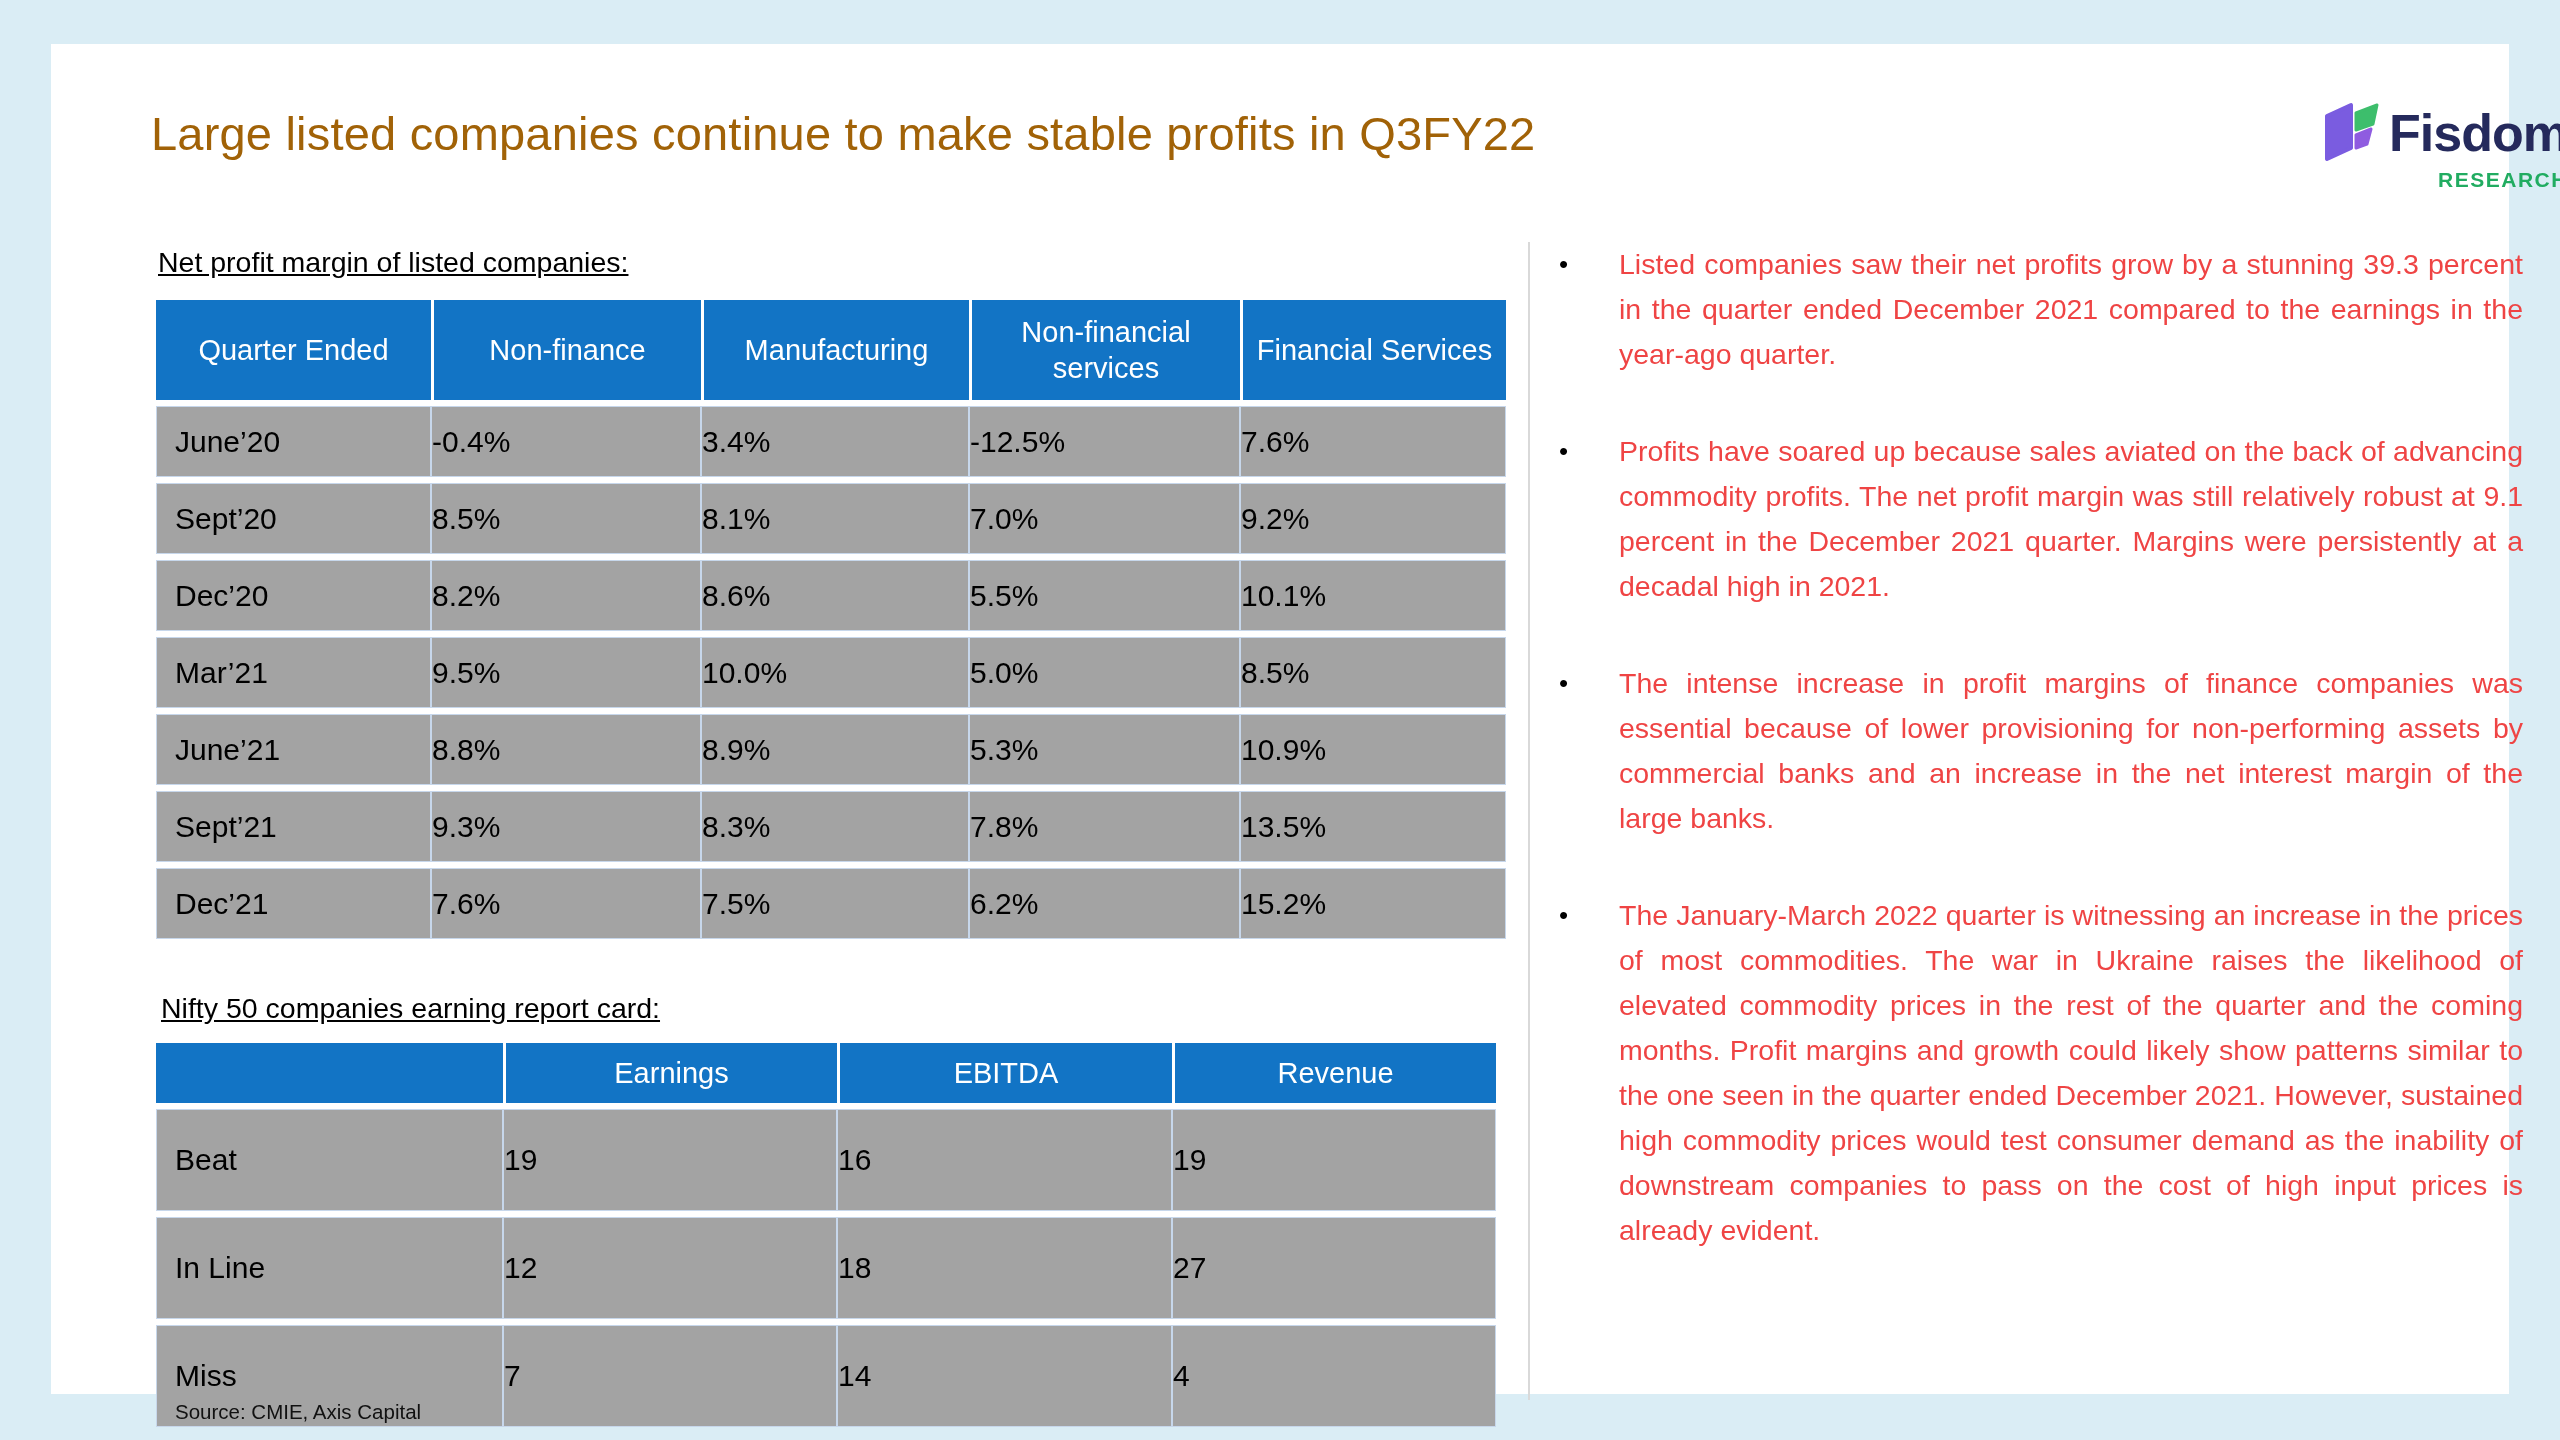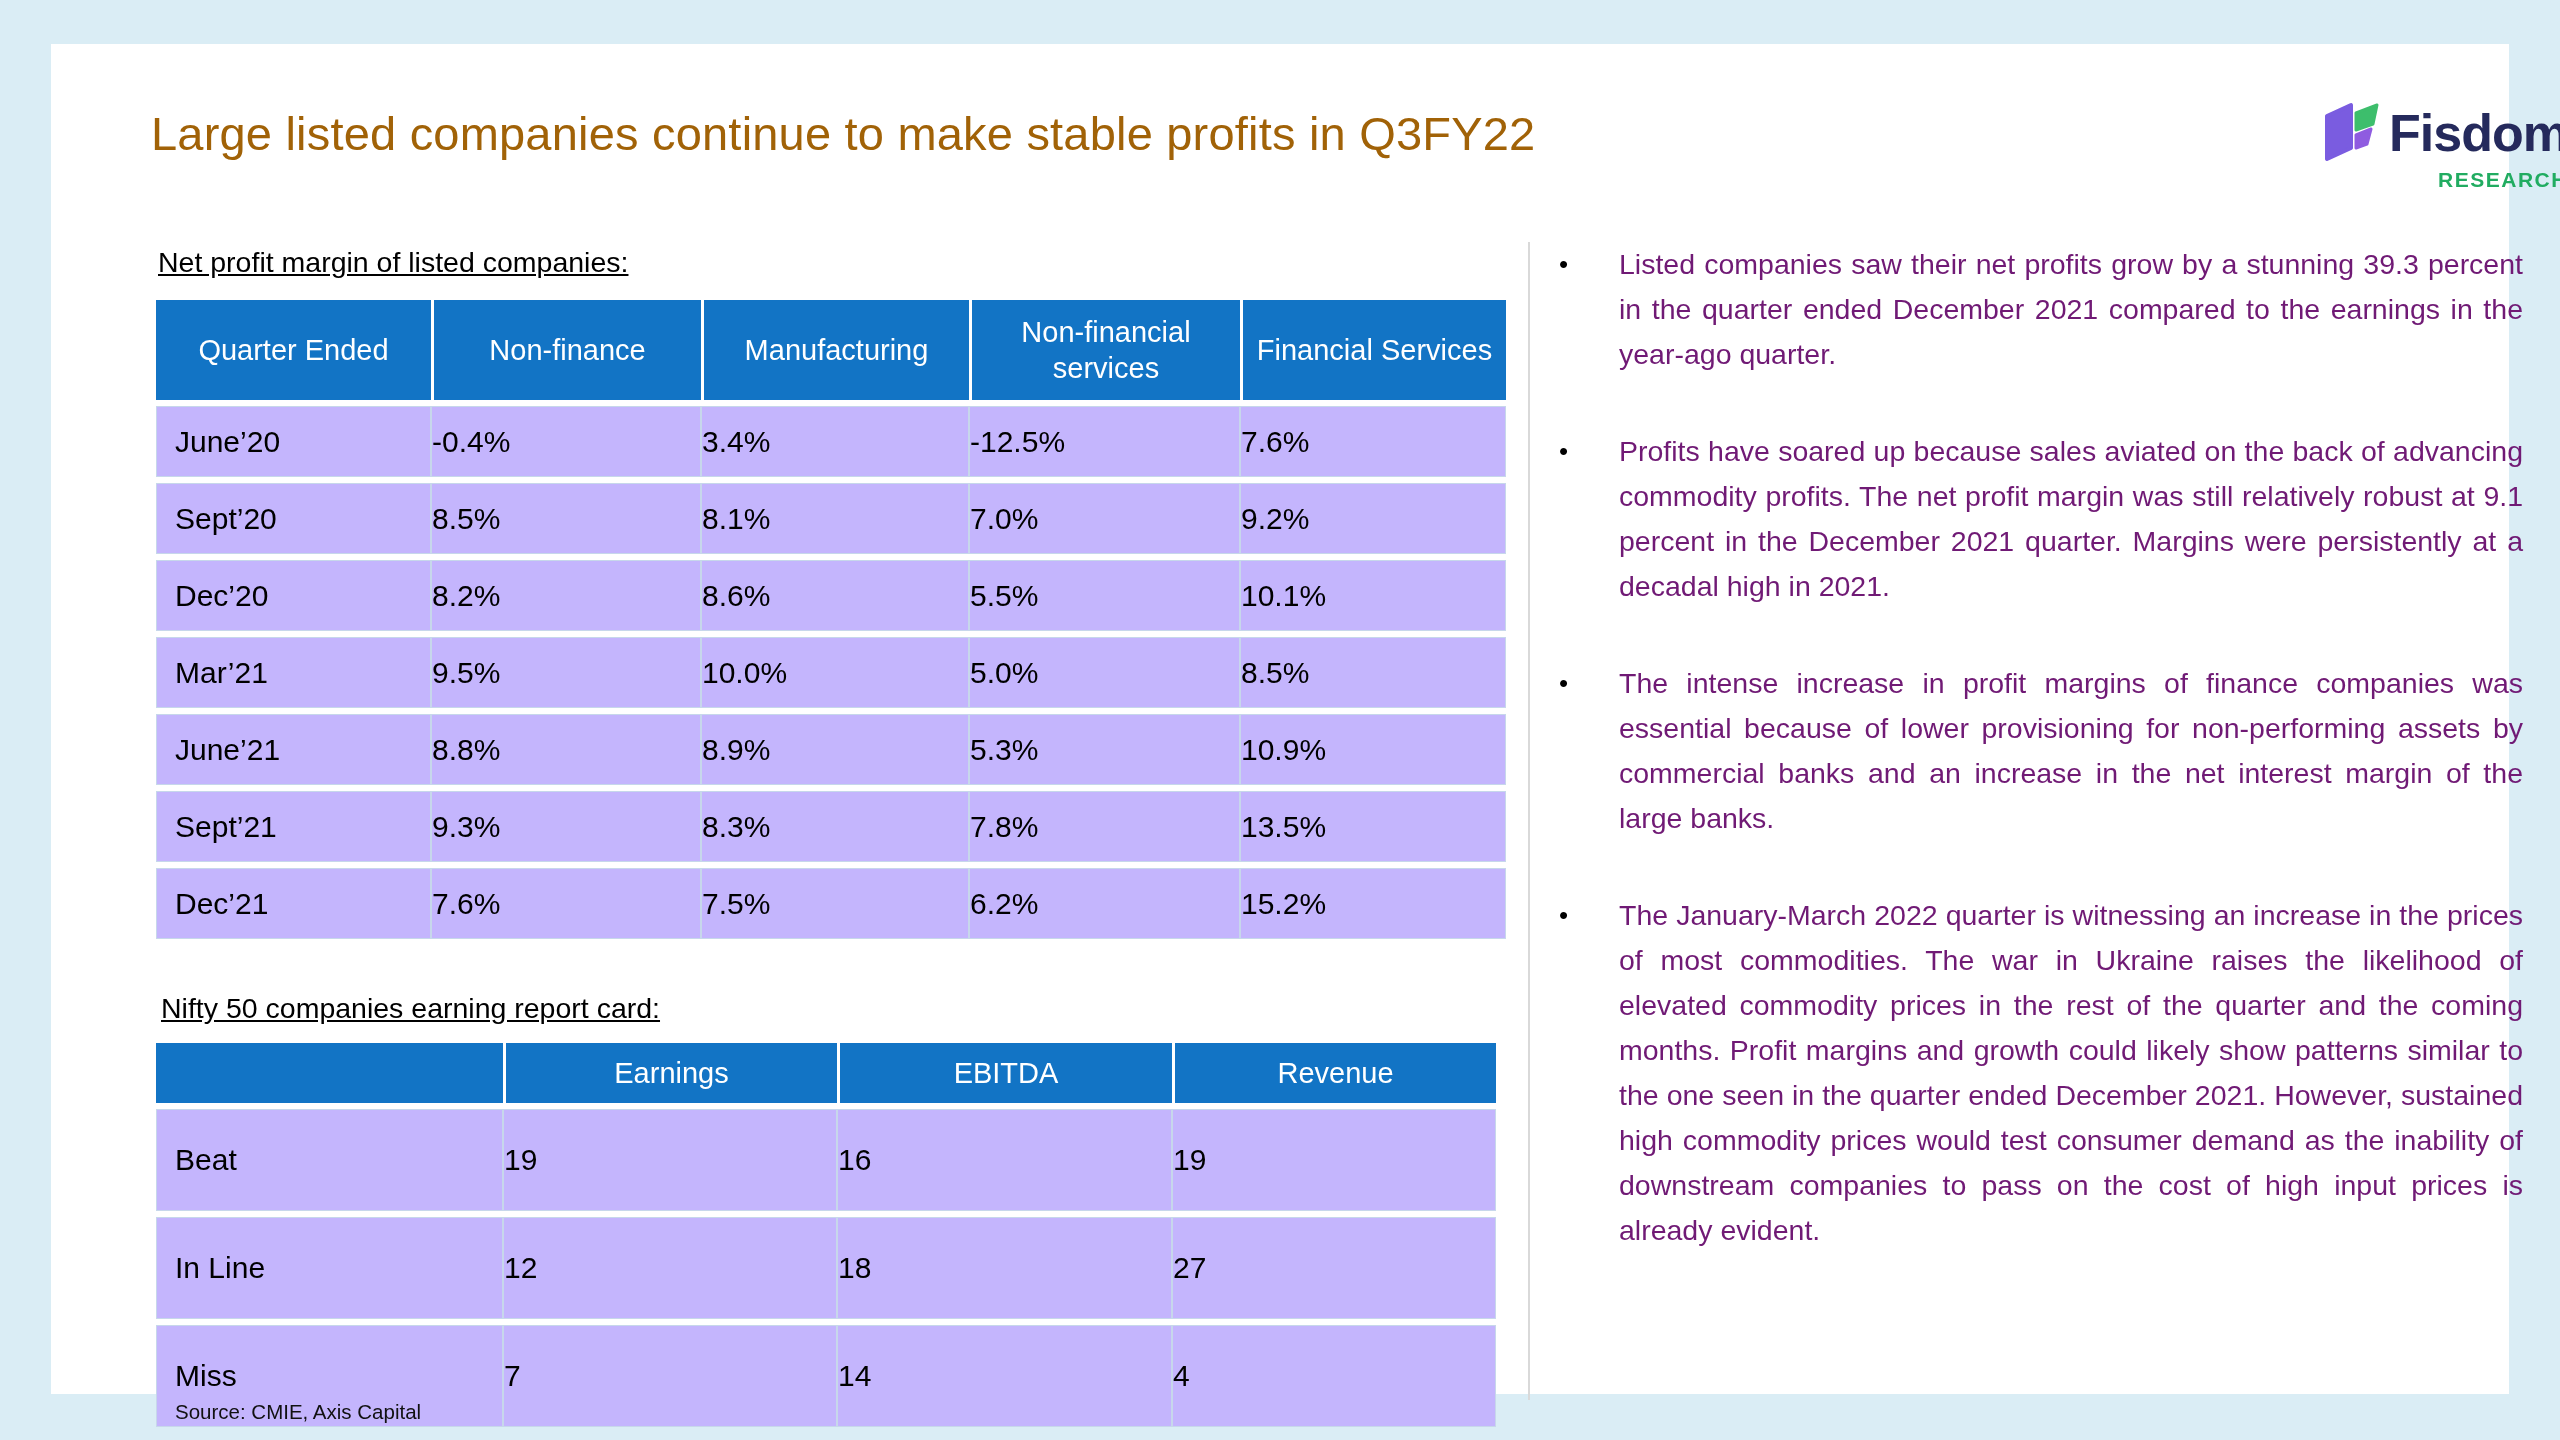--- a/index.html
+++ b/index.html
@@ -50,21 +50,21 @@
   #card-table { left: 105px; top: 993px;  width: 1340px; }
   .slide-table th {
     background: #1274C5; color: #fff;
     font-weight: 400; font-size: 29px; line-height: 1.25;
     text-align: center; vertical-align: middle; padding: 4px 8px;
   }
   .slide-table th + th { border-left: 3px solid #ffffff; }
   #npm-table th  { height: 100px; }
   #card-table th { height: 60px; }
   .slide-table td {
-    background: #c4b5fd; border: 1px solid #C7D7EB;
+    background: #a3a3a3; border: 1px solid #C7D7EB;
     font-size: 30px; color: #000; vertical-align: middle;
   }
   #npm-table td  { height: 71px; }
   #card-table td { height: 102px; }
   .slide-table td:first-child { text-align: left; padding-left: 18px; }
   .slide-table td:not(:first-child) { text-align: left; padding-right: 16px; margin-top: 32px; }
   .source-note {
     position: absolute; left: 124px; top: 1356px;
     font-size: 20.5px; color: #111;
   }
@@ -74,21 +74,21 @@
   }
   
   .bullet-list { position: absolute; left: 1508px; top: 198px; width: 964px; }
   .bullet-item { display: flex; margin-bottom: 52px; }
   .bullet-marker {
     flex: 0 0 60px; width: 60px;
     font-size: 26px; line-height: 45px; color: #000;
   }
   .bullet-text {
     flex: 1; font-size: 28.5px; line-height: 45px;
-    text-align: justify; color: #701a75;
+    text-align: justify; color: #ef4444;
   }
 </style>
 </head>
 <body>
 
 <div class="panel">
 
   <h1 class="page-title">Large listed companies continue to make stable profits in Q3FY22</h1>
 
   <div class="logo">

